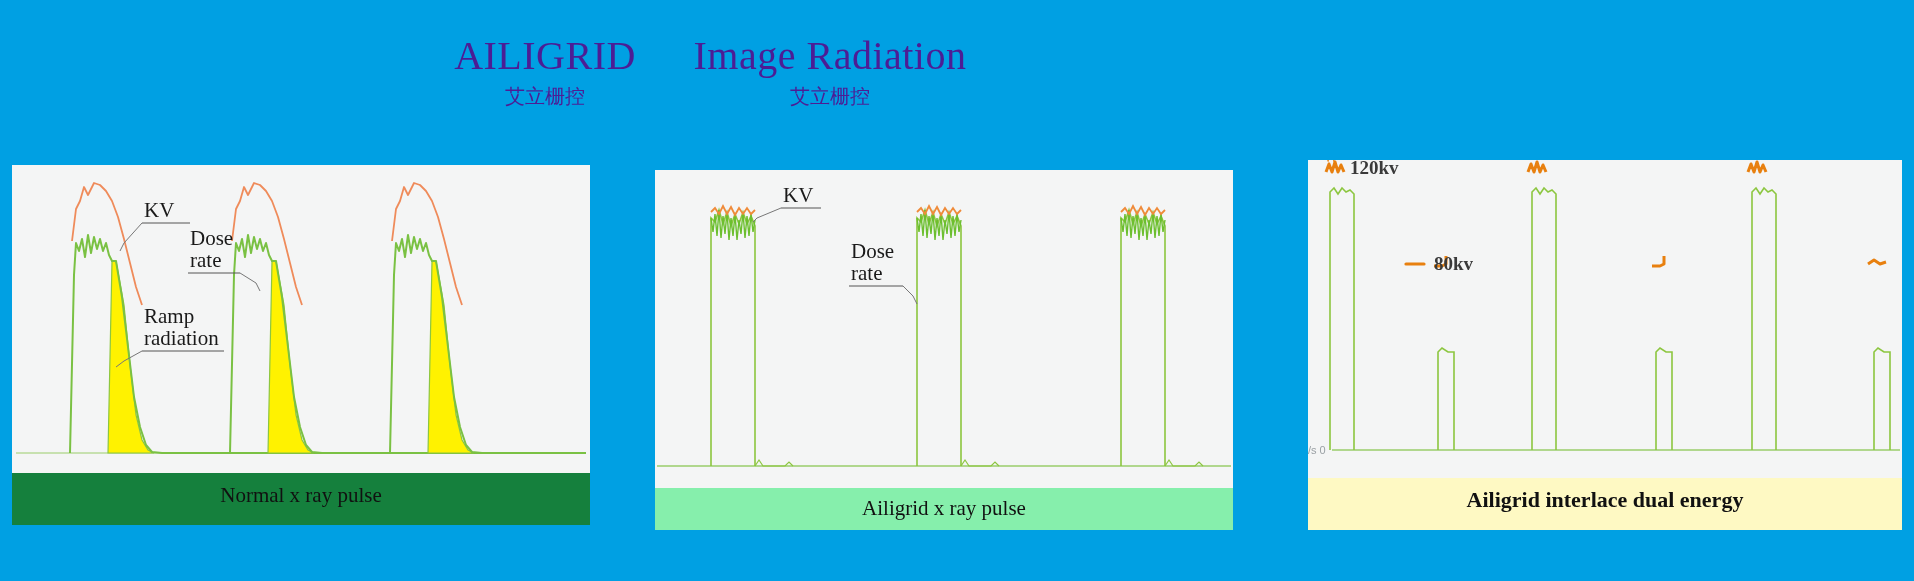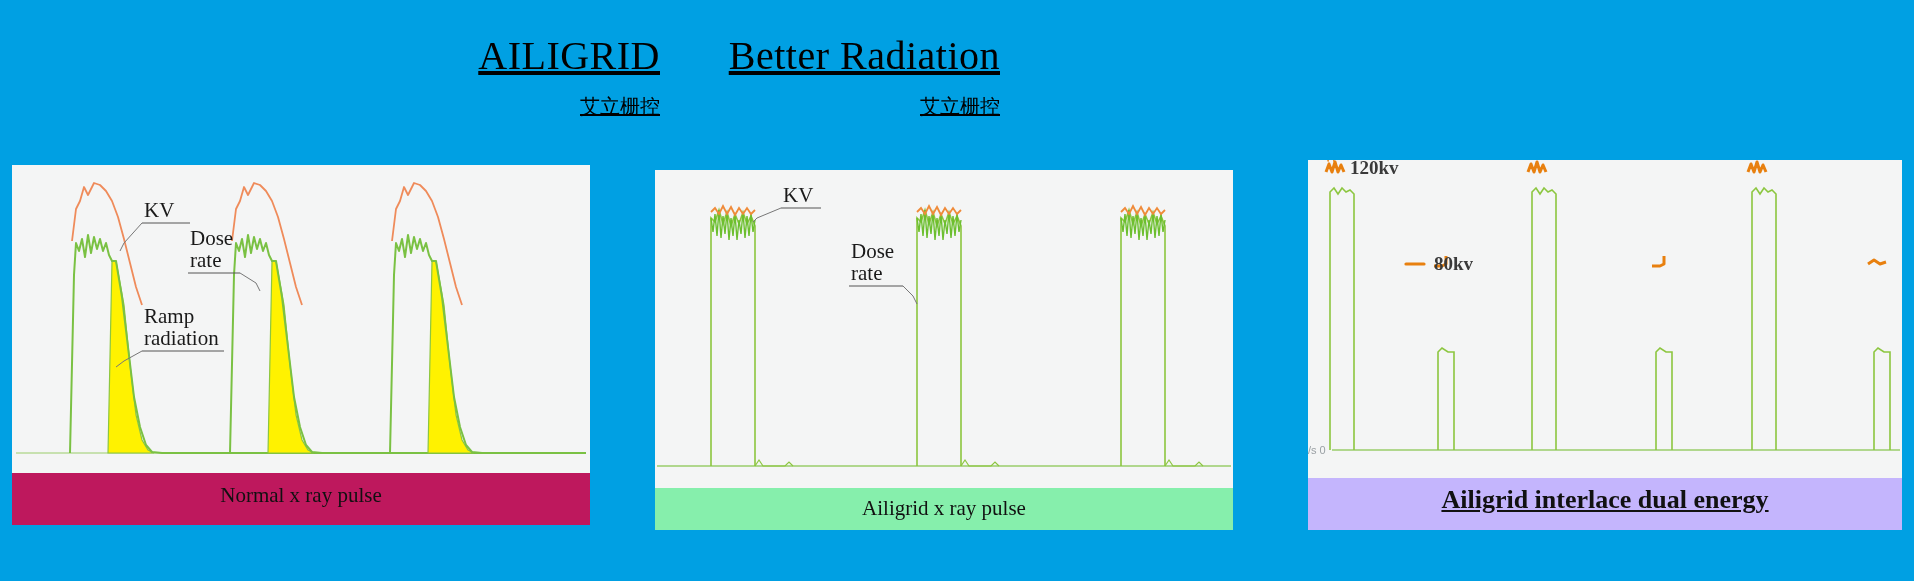--- a/index.html
+++ b/index.html
@@ -10,37 +10,36 @@
     overflow:hidden;
     position:relative;
   }
 
   
   #header{
     position:absolute; left:0; top:0; width:1914px; height:150px;
   }
   .hgroup{
     position:absolute;
-    text-align:right;
-    color:#000000;
-    text-decoration:underline;
+    text-align:center;
+    color:#4c1d95;
   }
   .hgroup .en{
     font-family:"Liberation Serif", serif;
     font-size:40px;
     line-height:48px;
     font-weight:400;
     letter-spacing:.5px;
     white-space:nowrap;
   }
   .hgroup .cn{
     font-family:"DejaVu Sans", sans-serif;
     font-size:20px;
     line-height:28px;
-    margin-top:12px;
+    margin-top:2px;
     white-space:nowrap;
   }
   #hg0{ left:430px; top:32px; width:230px;}
   #hg1{ left:660px; top:32px; width:340px;}
   #hg2{ left:1035px; top:32px; width:300px;}
 
   
   .panel{
     position:absolute;
     background:#f4f5f5;
@@ -58,23 +57,23 @@
   #panel1 .plot{ height:308px; }
   #panel2 .plot{ height:318px; }
   #panel3 .plot{ height:318px; background:#f4f5f5;}
 
   .caption{
     position:absolute; left:0; right:0; bottom:0;
     text-align:center;
     font-family:"Liberation Serif", serif;
     color:#111;
   }
-  #panel1 .caption{ height:52px; line-height:44px; font-size:21px; background:#be185d;text-align:center;}
+  #panel1 .caption{ height:52px; line-height:44px; font-size:21px; background:#15803d;text-align:center;}
   #panel2 .caption{ height:42px; line-height:40px; font-size:21px; background:#86efac;}
-  #panel3 .caption{ height:52px; line-height:44px; font-size:26px; font-weight:bold; background:#c4b5fd;text-decoration:underline;}
+  #panel3 .caption{ height:52px; line-height:44px; font-size:22px; font-weight:bold; background:#fef9c3;}
 
   
   svg{ display:block; }
   .anno-text-lg{
     font-family:"Liberation Serif", serif;
     font-size:21px;
     fill:#1a1a1a;
   }
   .kv-legend{
     font-family:"Liberation Serif", serif;
@@ -92,21 +91,21 @@
 <body style="background: rgb(0, 160, 227);">
 
 <div id="header">
 
   <div class="hgroup" id="hg0">
     <div class="en">AILIGRID</div>
     <div class="cn">艾立栅控</div>
   </div>
 
   <div class="hgroup" id="hg1">
-    <div class="en">Better Radiation</div>
+    <div class="en">Image Radiation</div>
     <div class="cn">艾立栅控</div>
   </div>
 
 
 </div>
 
 <div class="panel" id="panel1">
   <div class="plot">
     <svg width="578" height="308" viewBox="0 0 578 308">
 

